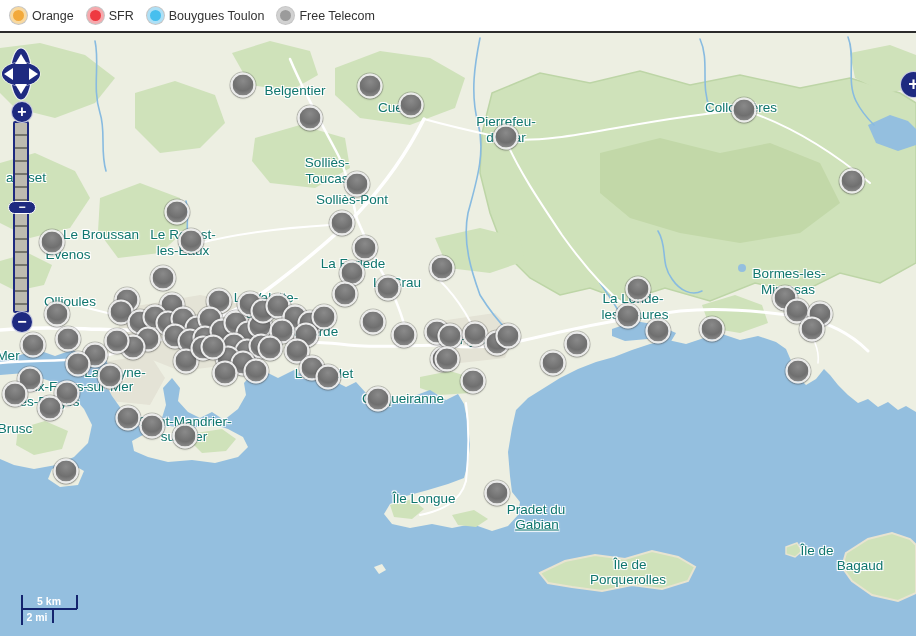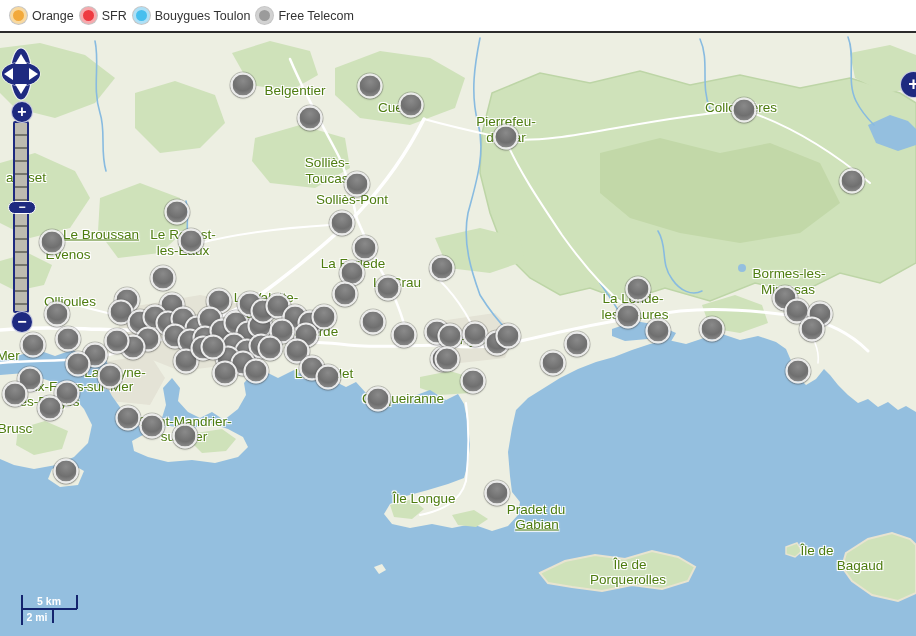--- a/index.html
+++ b/index.html
@@ -9,35 +9,35 @@
     -webkit-font-smoothing:antialiased;
   }
   
   .header{
     height:31px;box-sizing:content-box;background:#fff;
     border-bottom:2px solid #2b2b2b;
     display:flex;justify-content:space-between;align-items:center;
     padding:0 10px 0 10px;
   }
   .title{font-size:15px;font-weight:600;color:#1b1b1b;letter-spacing:.1px;}
-  .legend{display:flex;align-items:flex-end;gap:6px;}
+  .legend{display:flex;align-items:flex-end;gap:13px;}
   .legend-item{display:flex;align-items:center;gap:5px;}
   .legend-dot{
     width:11px;height:11px;border-radius:50%;border:3px solid;
     box-shadow:0 0 0 1px rgba(150,150,150,.55);
   }
   .legend-label{font-size:12.5px;color:#333;}
   
   .map{
     position:relative;width:916px;height:603px;background:#edefe2;overflow:hidden;
   }
   .map svg.base{position:absolute;left:0;top:0;z-index:0;}
   .map-label{
     position:absolute;transform:translate(-50%,-50%);
-    font-size:13.5px;color:#4d7c0f;white-space:nowrap;z-index:3;pointer-events:none;
+    font-size:13.5px;color:#0f766e;white-space:nowrap;z-index:3;pointer-events:none;
     text-shadow:-1px -1px 0 #fff,1px -1px 0 #fff,-1px 1px 0 #fff,1px 1px 0 #fff,0 0 3px #fff;
   }
   .antenna-marker{
     position:absolute;width:21px;height:21px;border-radius:50%;
     transform:translate(-50%,-50%);z-index:4;cursor:pointer;
     background:radial-gradient(circle at 50% 30%,#8a8a8a 0%,#6f6f6f 55%,#9b9b9b 100%);
     border:2px solid #ebebeb;box-sizing:content-box;
     box-shadow:0 0 0 1px rgba(110,110,110,.4),0 1px 2px rgba(0,0,0,.25);
   }
   
@@ -175,21 +175,21 @@
       <div class="map-label" style="left: 295px; top: 57px;">Belgentier</div>
       <div class="map-label" style="left: 396px; top: 74px;">Cuers</div>
       <div class="map-label" style="left: 506px; top: 88px;">Pierrefeu-</div>
       <div class="map-label" style="left: 506px; top: 104px;">du-Var</div>
       <div class="map-label" style="left: 741px; top: 74px;">Collobrières</div>
       <div class="map-label" style="left: 327px; top: 129px;">Solliès-</div>
       <div class="map-label" style="left: 327px; top: 145px;">Toucas</div>
       <div class="map-label" style="left: 352px; top: 166px;">Solliès-Pont</div>
       <div class="map-label" style="left: 353px; top: 230px;">La Farlède</div>
       <div class="map-label" style="left: 397px; top: 249px;">La Crau</div>
-      <div class="map-label" style="left: 101px; top: 201px; text-decoration: underline;">Le Broussan</div>
+      <div class="map-label" style="left: 101px; top: 201px;">Le Broussan</div>
       <div class="map-label" style="left: 68px; top: 221px;">Evenos</div>
       <div class="map-label" style="left: 183px; top: 201px;">Le Revest-</div>
       <div class="map-label" style="left: 183px; top: 217px;">les-Eaux</div>
       <div class="map-label" style="left: 70px; top: 268px;">Ollioules</div>
       <div class="map-label" style="left: 26px; top: 144px;">ausset</div>
       <div class="map-label" style="left: 266px; top: 264px;">La Valette-</div>
       <div class="map-label" style="left: 258px; top: 280px;">du-Var</div>
       <div class="map-label" style="left: 310px; top: 298px;">La Garde</div>
       <div class="map-label" style="left: 193px; top: 298px;">Toulon</div>
       <div class="map-label" style="left: 324px; top: 340px;">Le Pradet</div>

